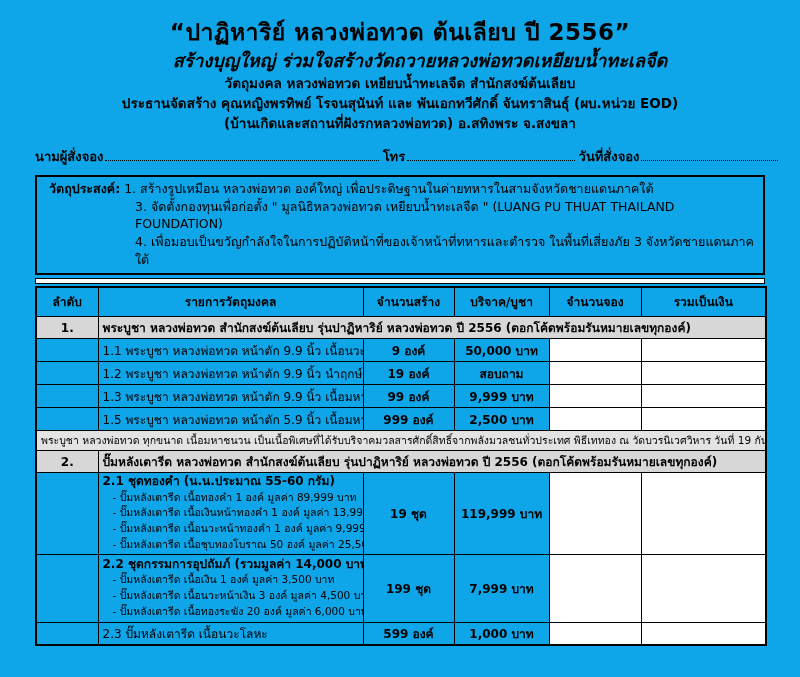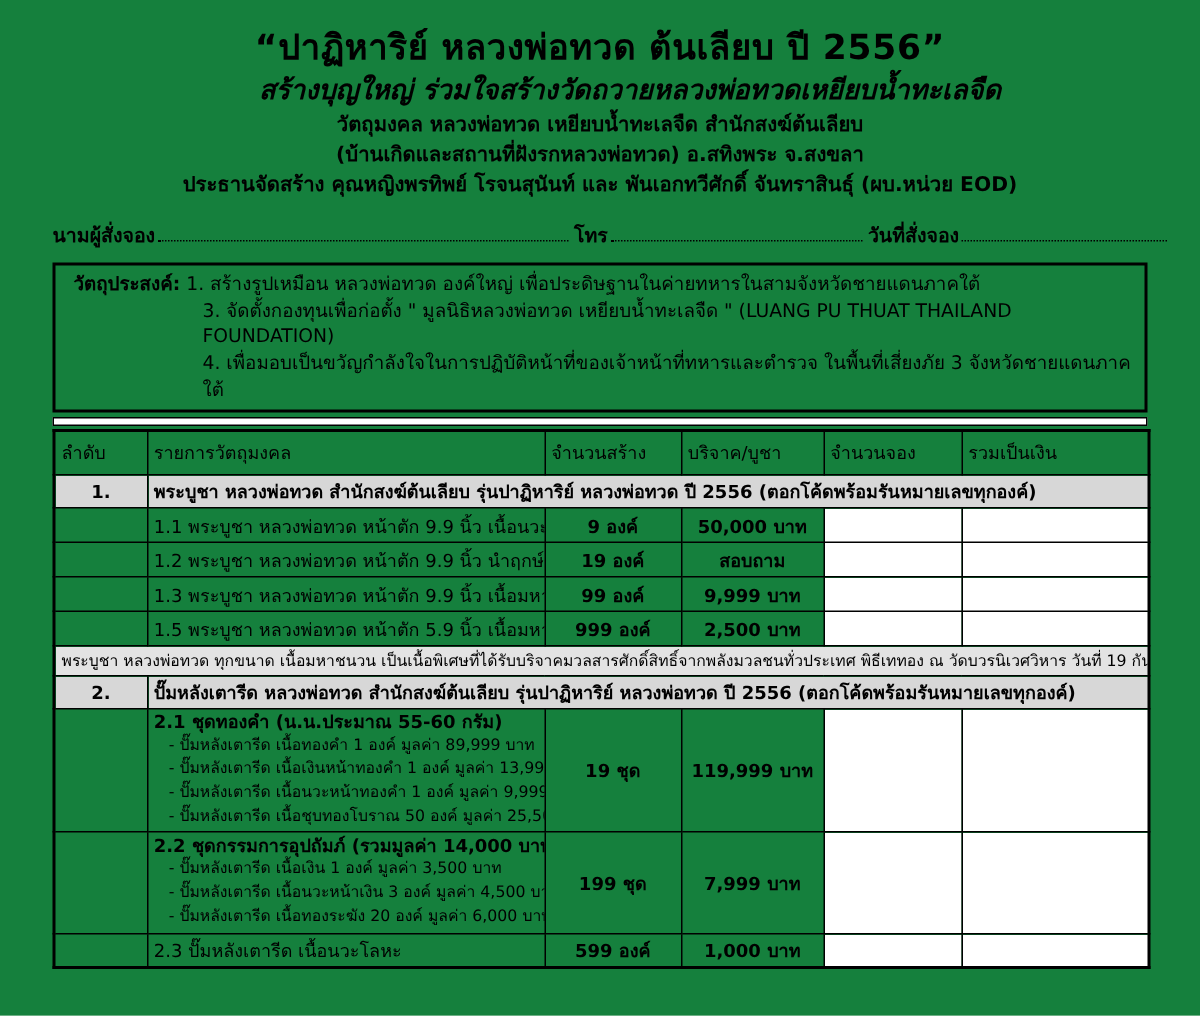--- a/index.html
+++ b/index.html
@@ -2,21 +2,21 @@
 <html><head>
 <meta charset="utf-8">
 <style>
   * { box-sizing: border-box; }
   html,body { margin:0; padding:0; background:#ffffff; }
   body {
     width:800px; height:677px; overflow:hidden;
     font-family:"DejaVu Sans", sans-serif;
     color:#000;
   }
-  .page { position:relative; width:800px; height:677px; background:#15803d; }
+  .page { position:relative; width:800px; height:677px; background:#0ea5e9; }
 
   
   .header { text-align:center; padding-top:18px; line-height:1.25; }
   .title  { font-size:23px; font-weight:bold; letter-spacing:0.5px; }
   .subtitle { font-size:18px; font-weight:bold; font-style:italic; margin-top:3px;padding-left:40px; }
   .hline { font-size:13.5px; font-weight:bold; margin-top:3px; }
 
   
   .form-row {
     display:flex; align-items:flex-start;
@@ -49,21 +49,21 @@
   
   table.order {
     width:730px; margin:2px 0 0 35px;
     border-collapse:collapse; table-layout:fixed;
     border:2px solid #000;
   }
   table.order td, table.order th {
     border:1px solid #000; font-size:12px; padding:1px 4px;
     vertical-align:middle; overflow:hidden; white-space:nowrap;
   }
-  th.hcell { font-weight:normal; text-align:left; height:30px; }
+  th.hcell { font-weight:bold; text-align:center; height:30px; }
   tr.section td { background:#d7d7d7; font-weight:bold; height:22px; }
   tr.section td.no { text-align:center; }
   tr.item td { height:23px; }
   td.name { text-align:left; padding-left:6px; }
   td.qty, td.price { text-align:center; font-weight:bold; }
   td.fill { background:#fff; }
   tr.noterow td {
     background:#e3e3e3; font-size:10.5px; text-align:center; height:18px;
     font-weight:normal;
   }
@@ -73,22 +73,22 @@
 </style>
 </head>
 <body>
 
 <div class="page">
 
   <div class="header">
     <div class="title">“ปาฏิหาริย์ หลวงพ่อทวด ต้นเลียบ ปี 2556”</div>
     <div class="subtitle">สร้างบุญใหญ่ ร่วมใจสร้างวัดถวายหลวงพ่อทวดเหยียบน้ำทะเลจืด</div>
     <div class="hline">วัตถุมงคล หลวงพ่อทวด เหยียบน้ำทะเลจืด สำนักสงฆ์ต้นเลียบ</div>
+    <div class="hline">ประธานจัดสร้าง คุณหญิงพรทิพย์ โรจนสุนันท์ และ พันเอกทวีศักดิ์ จันทราสินธุ์ (ผบ.หน่วย EOD)</div>
     <div class="hline">(บ้านเกิดและสถานที่ฝังรกหลวงพ่อทวด) อ.สทิงพระ จ.สงขลา</div>
-    <div class="hline">ประธานจัดสร้าง คุณหญิงพรทิพย์ โรจนสุนันท์ และ พันเอกทวีศักดิ์ จันทราสินธุ์ (ผบ.หน่วย EOD)</div>
   </div>
 
   <div class="form-row">
     <span class="lbl">นามผู้สั่งจอง</span>
     <span class="dotted dot-name"></span>
     <span class="lbl">โทร</span>
     <span class="dotted dot-phone"></span>
     <span class="lbl">วันที่สั่งจอง</span>
     <span class="dotted dot-date"></span>
   </div>

